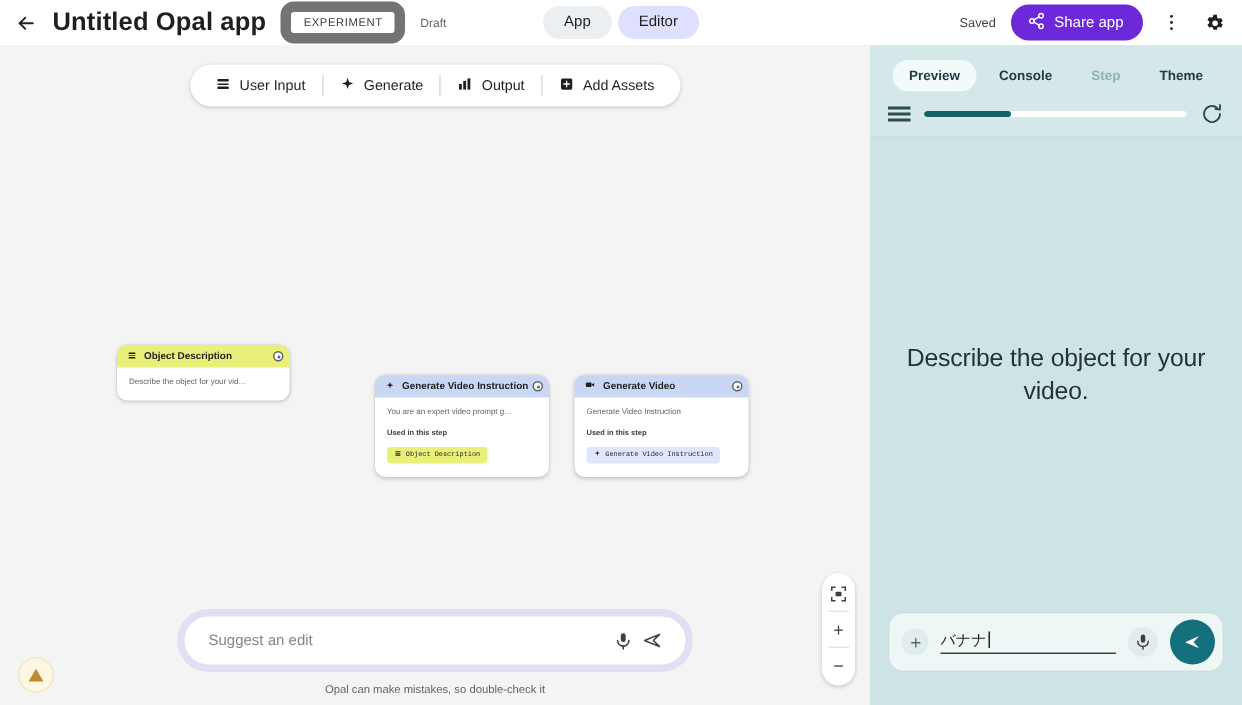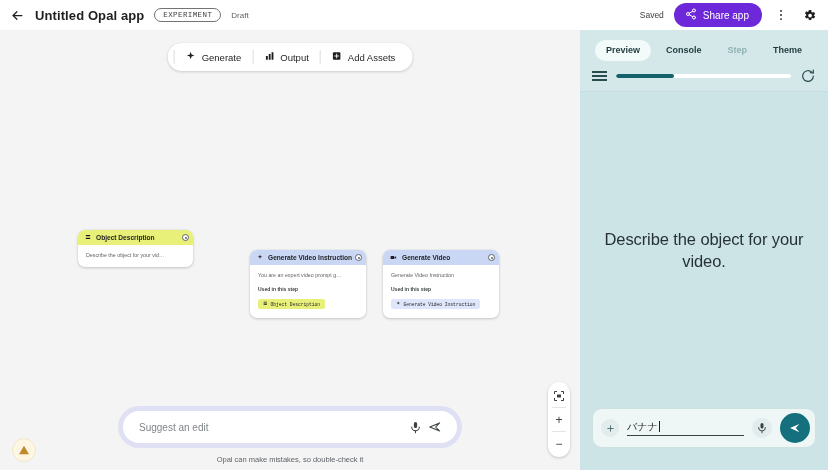--- a/index.html
+++ b/index.html
@@ -17,28 +17,28 @@
     background: #ffffff;
     display: flex; align-items: center;
     padding: 0 10px 0 8px;
     position: relative; z-index: 40;
   }
   .back-btn {
     width: 18px; height: 18px; display: flex; align-items: center; justify-content: center;
     color: #202124; cursor: pointer; flex: 0 0 auto;
   }
   .app-title {
-    font-size: 13px; font-weight: bold; color: #1f1f1f;
+    font-size: 17px; font-weight: bold; color: #1f1f1f;
     margin-left: 9px; letter-spacing: .1px; white-space: nowrap;
   }
   .exp-pill {
     margin-left: 10px;
-    border: 1px solid #737373; border-radius: 9px;
+    border: 7px solid #737373; border-radius: 9px;
     font-size: 7.5px; letter-spacing: .4px; color: #3c4043;
-    padding: 2px 8px 2.5px; white-space: nowrap; font-family: Liberation Mono, monospace;
+    padding: 2px 8px 2.5px; white-space: nowrap;
   }
   .draft-label { margin-left: 10px; font-size: 8px; color: #5f6368; }
 
   .center-toggle {
     position: absolute; left: 50%; transform: translateX(-50%);
     display: flex; align-items: center; gap: 4px;
   }
   .seg {
     font-size: 10px; color: #1f1f1f; padding: 5px 14px 6px;
     border-radius: 11px; cursor: pointer; white-space: nowrap;
@@ -227,20 +227,24 @@
     <div class="back-btn">
       <svg width="15" height="15" viewBox="0 0 24 24" fill="none" stroke="currentColor" stroke-width="2" stroke-linecap="round" stroke-linejoin="round">
           <line x1="19" y1="12" x2="5" y2="12"></line>
           <polyline points="11 18 5 12 11 6"></polyline>
         </svg>
     </div>
     <div class="app-title">Untitled Opal app</div>
     <div class="exp-pill">EXPERIMENT</div>
     <div class="draft-label">Draft</div>
 
+    <div class="center-toggle">
+      <div class="seg gray">App</div>
+      <div class="seg active">Editor</div>
+    </div>
 
     <div class="top-right">
       <div class="saved-text">Saved</div>
       <div class="share-btn">
         <span>
           <svg width="12" height="12" viewBox="0 0 24 24" fill="none" stroke="currentColor" stroke-width="2" stroke-linecap="round" stroke-linejoin="round">
               <circle cx="18" cy="5" r="3"></circle>
               <circle cx="6" cy="12" r="3"></circle>
               <circle cx="18" cy="19" r="3"></circle>
               <line x1="8.6" y1="10.5" x2="15.4" y2="6.5"></line>
@@ -262,20 +266,30 @@
           </svg>
       </div>
     </div>
   </div>
 
   <div class="body-row">
 
     <div class="canvas">
 
       <div class="node-toolbar">
+        <div class="tool-item">
+          <span>
+            <svg width="10" height="10" viewBox="0 0 24 24" fill="currentColor">
+                <rect x="3" y="4" width="18" height="4" rx="1"></rect>
+                <rect x="3" y="11" width="18" height="2.4" rx="1"></rect>
+                <rect x="3" y="16" width="18" height="4" rx="1"></rect>
+              </svg>
+          </span>
+          <span>User Input</span>
+        </div>
         <div class="tool-sep"></div>
         <div class="tool-item">
           <span>
             <svg width="10" height="10" viewBox="0 0 24 24" fill="currentColor">
                 <path d="M12 2l2.2 6.6L21 11l-6.8 2.4L12 20l-2.2-6.6L3 11l6.8-2.4z"></path>
               </svg>
           </span>
           <span>Generate</span>
         </div>
         <div class="tool-sep"></div>

